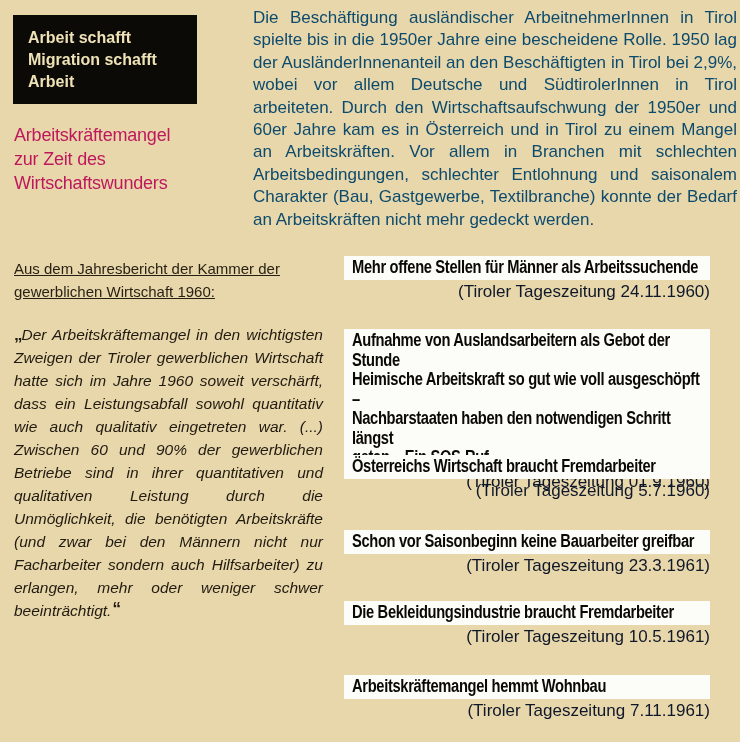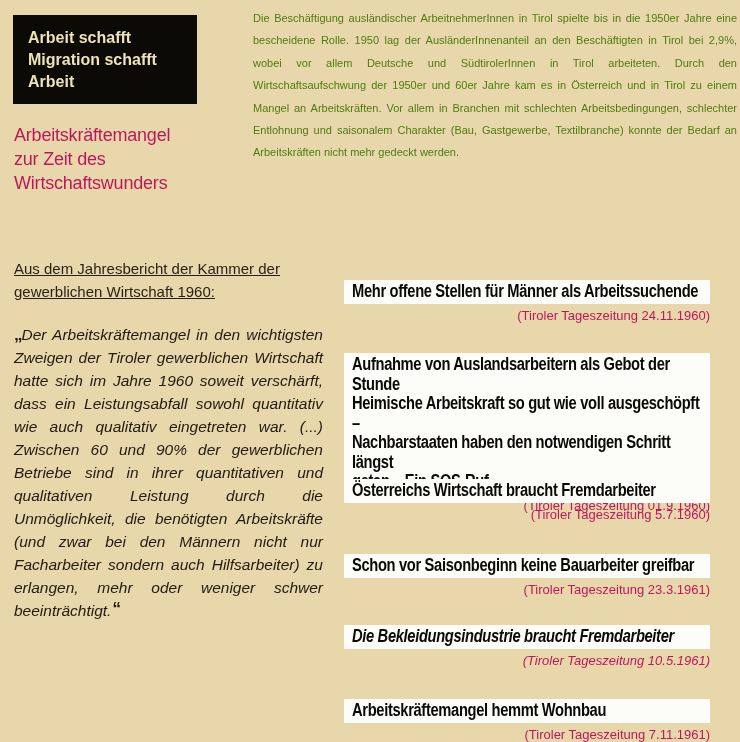--- a/index.html
+++ b/index.html
@@ -36,23 +36,23 @@
   .section-heading{
     position:absolute;left:14px;top:123px;width:250px;
     font-size:18px;line-height:24px;font-weight:normal;
     color:#be185d;
     white-space:pre-line;
     letter-spacing:-0.2px;
   }
   
   .intro{
     position:absolute;left:253px;top:7px;width:484px;
-    font-size:11px;line-height:22.4px;
+    font-size:17px;line-height:22.4px;
     text-align:justify;
-    color:#4d7c0f;
+    color:#0c4a6e;
   }
   
   .source-intro{
     position:absolute;left:14px;top:257px;width:302px;
     font-size:15px;line-height:23px;
     color:#261f13;
     text-decoration:underline;
   }
   .quote{
     position:absolute;left:14px;top:323px;width:309px;
@@ -68,39 +68,38 @@
   .qmark.close{position:relative;top:-2px;margin-left:1px;}
   
   .headline-group{
     position:absolute;left:344px;width:366px;
   }
   .headline-box{
     width:100%;
     background:var(--headline-box-bg);
     padding:2px 8px 2px 8px;
     overflow:visible;
-    margin-top:24px;
   }
   .headline-text{
     display:block;
     font-weight:bold;
     font-size:17.5px;line-height:19.5px;
     letter-spacing:-0.4px;
     white-space:pre-line;
     transform:scaleX(0.84);
     transform-origin:0 0;
     width:119%;
     color:#0b0905;
   }
   .headline-source{
     margin-top:4px;
     width:100%;
     text-align:right;
-    font-size:13px;line-height:15px;
-    color:#be185d;
+    font-size:17px;line-height:15px;
+    color:#0f172a;
   }
 </style>
 </head>
 <body>
 
 <div class="page">
 
   <div class="title-box">
     <span class="title-box-text">Arbeit schafft
 Migration schafft
@@ -141,21 +140,21 @@
     <div class="headline-source">(Tiroler Tageszeitung  5.7.1960)</div>
   </div>
 
   <div class="headline-group" style="top:530px;">
     <div class="headline-box">
       <span class="headline-text">Schon vor Saisonbeginn keine Bauarbeiter greifbar</span>
     </div>
     <div class="headline-source">(Tiroler Tageszeitung  23.3.1961)</div>
   </div>
 
-  <div class="headline-group" style="top:601px;font-style:italic;">
+  <div class="headline-group" style="top:601px;">
     <div class="headline-box">
       <span class="headline-text">Die Bekleidungsindustrie braucht Fremdarbeiter</span>
     </div>
     <div class="headline-source">(Tiroler Tageszeitung  10.5.1961)</div>
   </div>
 
   <div class="headline-group" style="top:675px;">
     <div class="headline-box">
       <span class="headline-text">Arbeitskräftemangel hemmt Wohnbau</span>
     </div>

